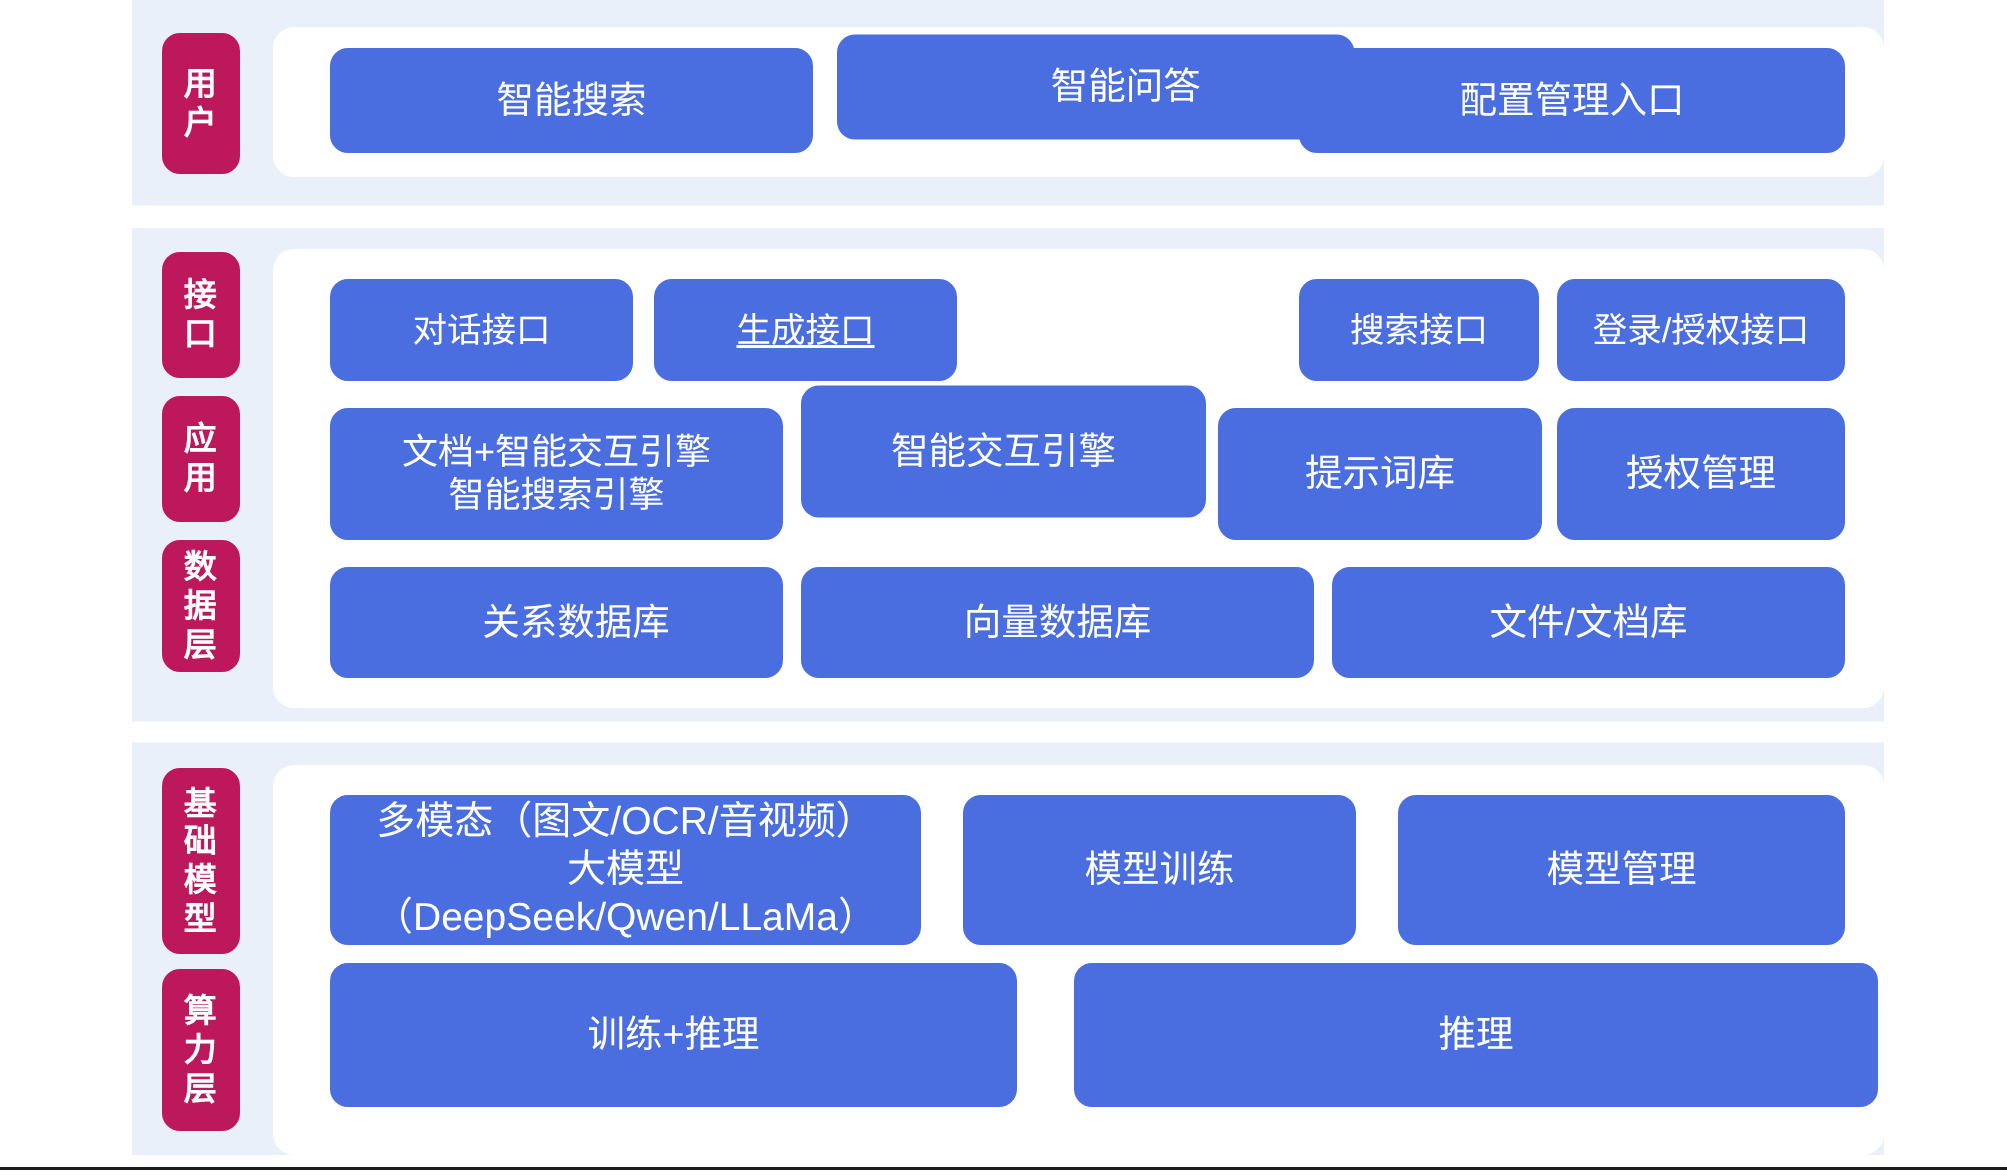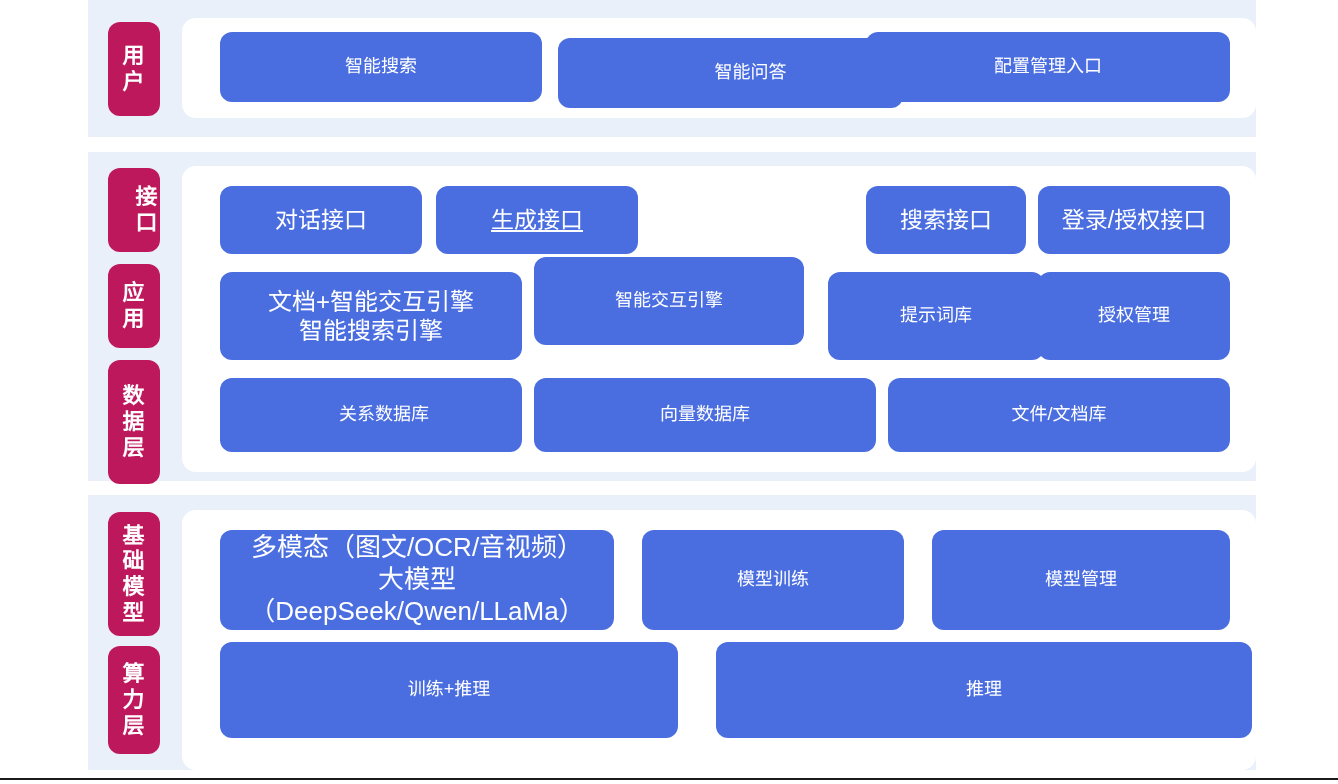--- a/index.html
+++ b/index.html
@@ -52,23 +52,23 @@
     box-sizing: border-box;
   }
   .tab-inner {
     display: block;
     width: 26px;
     word-break: break-all;
     white-space: normal;
   }
 
   .tab-user  { left: 108px; top: 22px;  height: 94px; }
-  .tab-if    { left: 108px; top: 168px; height: 84px; justify-content: flex-end; }
+  .tab-if    { left: 108px; top: 168px; height: 84px; }
   .tab-app   { left: 108px; top: 264px; height: 84px; }
-  .tab-data  { left: 108px; top: 360px; height: 124px; }
+  .tab-data  { left: 108px; top: 360px; height: 88px; }
   .tab-model { left: 108px; top: 512px; height: 124px; }
   .tab-power { left: 108px; top: 646px; height: 108px; }
 
   
   .card {
     position: absolute;
     left: 182px;
     width: 1074px;
     background: #ffffff;
     border-radius: 14px;
@@ -82,46 +82,46 @@
   .box {
     position: absolute;
     background: #4a6ee0;
     border-radius: 12px;
     color: #ffffff;
     display: flex;
     align-items: center;
     justify-content: center;
     text-align: center;
     box-sizing: border-box;
-    font-size: 18px;
+    font-size: 25px;
     line-height: 1.22;
     padding: 2px 6px;
   }
   .box.two-line { font-size: 24px; }
   .box.small    { font-size: 23px; }
   .box.tiny     { font-size: 26px; }
 
   .box span { display: block; }
 
   
   .u1 { left: 220px; top: 32px; width: 322px; height: 70px; }
-  .u2 { left: 558px; top: 38px; width: 345px; height: 70px; padding-left: 46px; }
+  .u2 { left: 558px; top: 23px; width: 345px; height: 70px; padding-left: 46px; }
   .u3 { left: 866px; top: 32px; width: 364px; height: 70px; }
 
   
   .i1 { left: 220px;  top: 186px; width: 202px; height: 68px; }
   .i2 { left: 436px;  top: 186px; width: 202px; height: 68px; text-decoration: underline; }
   .i3 { left: 652px;  top: 186px; width: 200px; height: 68px; }
   .i4 { left: 866px;  top: 186px; width: 160px; height: 68px; }
   .i5 { left: 1038px; top: 186px; width: 192px; height: 68px; }
 
   
   .a1 { left: 220px;  top: 272px; width: 302px; height: 88px; }
   .a2 { left: 534px;  top: 257px; width: 270px; height: 88px; }
-  .a3 { left: 812px;  top: 272px; width: 216px; height: 88px; margin-left: 16px; }
+  .a3 { left: 812px;  top: 272px; width: 216px; height: 88px; }
   .a4 { left: 1038px; top: 272px; width: 192px; height: 88px; }
 
   
   .d1 { left: 220px; top: 378px; width: 302px; height: 74px; padding-left: 32px; }
   .d2 { left: 534px; top: 378px; width: 342px; height: 74px; }
   .d3 { left: 888px; top: 378px; width: 342px; height: 74px; }
 
   
   .m1 { left: 220px; top: 530px; width: 394px; height: 100px; }
   .m2 { left: 642px; top: 530px; width: 262px; height: 100px; }

